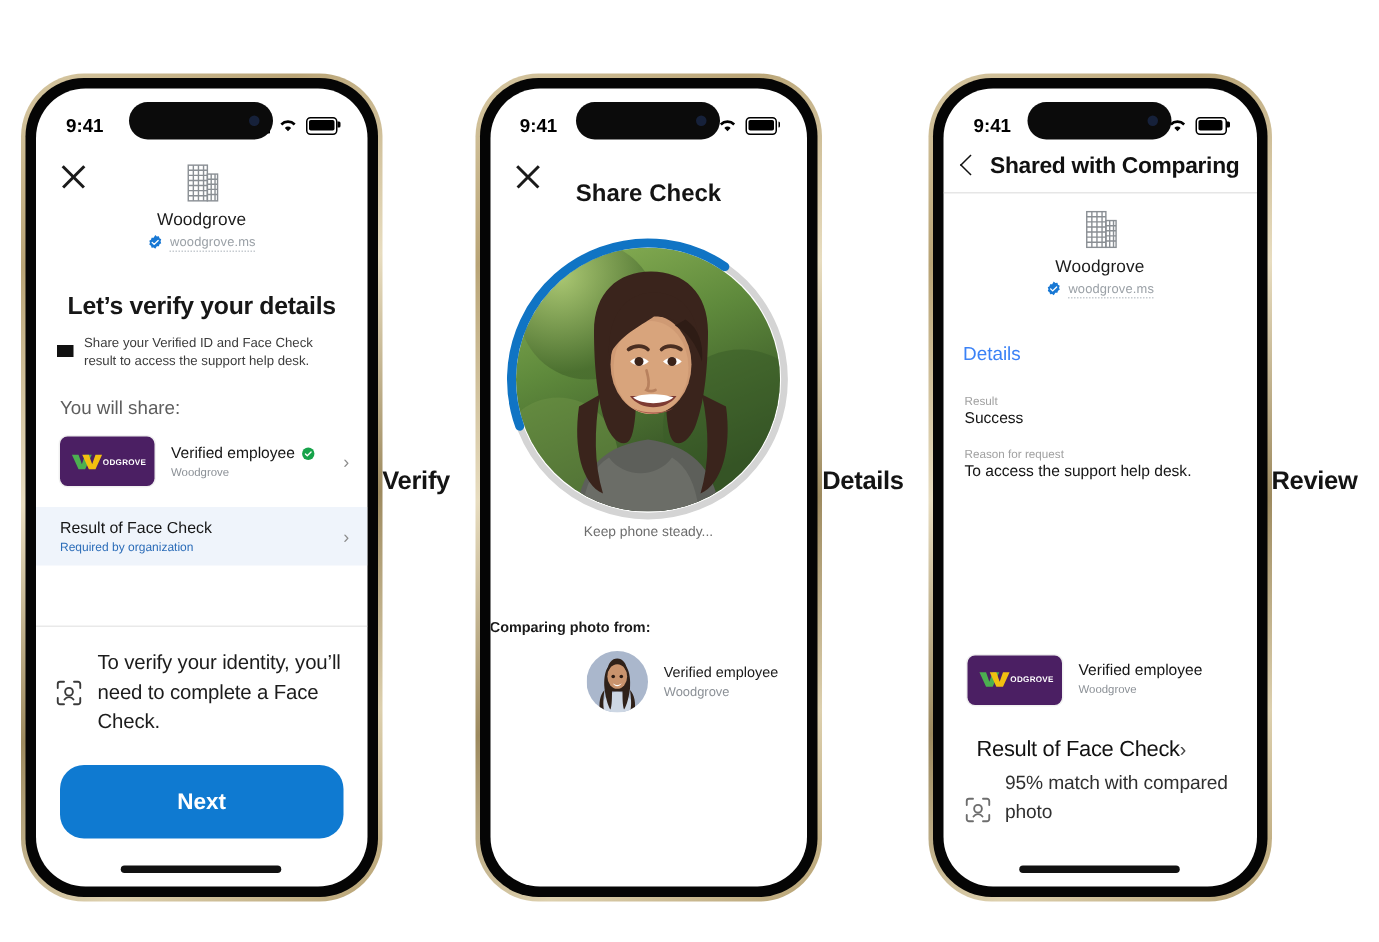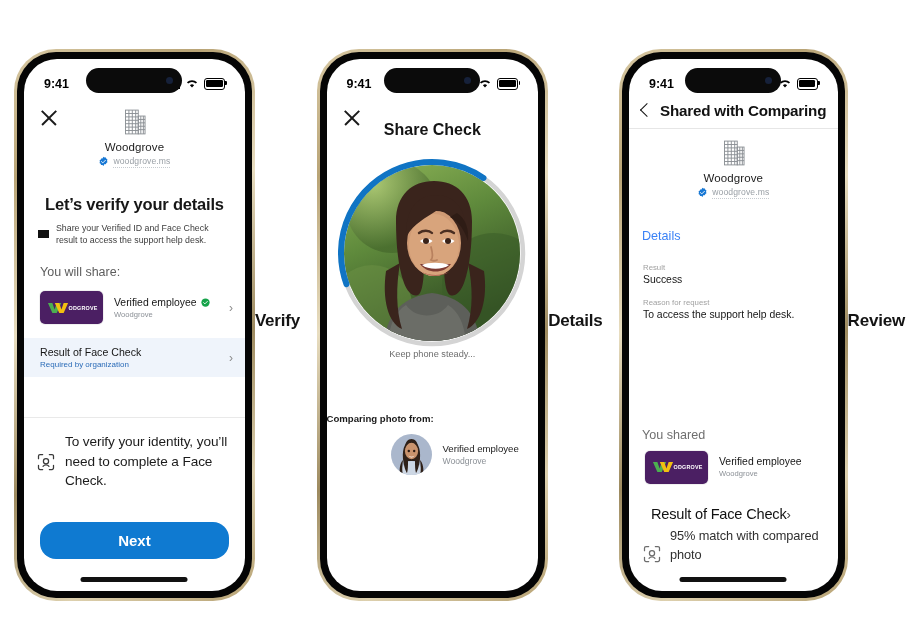--- a/index.html
+++ b/index.html
@@ -87,21 +87,21 @@
   .row-t .ok{width:9px;height:9px;flex:none;}
   .row-s{font-size:7.6px;color:#8b9096;margin-top:2px;}
   .row-s.blue{color:#2b6cb8;font-size:8px;}
   .row-t.big{font-size:10.6px;}
   .chev{font-size:12px;color:#8c8c8c;flex:none;padding-left:4px;}
 
   .divider-soft{height:1px;background:#e9e9e9;margin-top:40px;}
   .s1-cta{display:flex;align-items:center;gap:9px;padding:14px 14px 0 12px;}
   .facescan{width:20px;height:20px;flex:none;}
   .s1-cta p{margin:0;font-size:13.6px;line-height:1.45;color:#1c1c1c;letter-spacing:-.1px;}
-  .btn-next{position:absolute;left:16px;right:16px;bottom:32px;height:37px;
+  .btn-next{position:absolute;left:16px;right:16px;bottom:32px;height:49px;
             background:#0f7ad1;border-radius:16px;display:flex;align-items:center;
             justify-content:center;color:#fff;font-size:15px;font-weight:bold;cursor:pointer;}
 
   
   .s2-title{font-size:16px;font-weight:bold;color:#141414;text-align:center;margin:22px 0 0;}
   .ring-wrap{position:relative;width:192px;height:192px;margin:18px auto 0;}
   .ring-wrap svg{position:absolute;inset:0;}
   .face-clip{position:absolute;left:8px;top:8px;width:176px;height:176px;border-radius:50%;
              overflow:hidden;}
   .steady{text-align:center;font-size:9.2px;color:#6d6d6d;}
@@ -414,21 +414,20 @@
         <div class="fld" style="margin-top:20px;">
           <div class="fld-l">Result</div>
           <div class="fld-v">Success</div>
         </div>
         <div class="fld">
           <div class="fld-l">Reason for request</div>
           <div class="fld-v">To access the support help desk.</div>
         </div>
 
         <div style="margin-top:108px;">
-          <div class="s3-shared">You shared</div>
 
           <div class="row" style="padding-top:9px;">
             <div class="card-logo">
               <svg viewBox="0 0 110 30" width="54" height="16">
                 <path d="M6 5h9l4.5 13L24 5h9l-9 20h-9z" fill="#4caf50"></path>
                 <path d="M20 5h9l4.5 13L38 5h9l-9 20h-9z" fill="#f2c010"></path>
                 <text x="48" y="19" font-family="Liberation Sans, sans-serif" font-size="11" font-weight="bold" fill="#ffffff" letter-spacing="0.4">ODGROVE</text>
               </svg>
             </div>
             <div class="row-txt">

